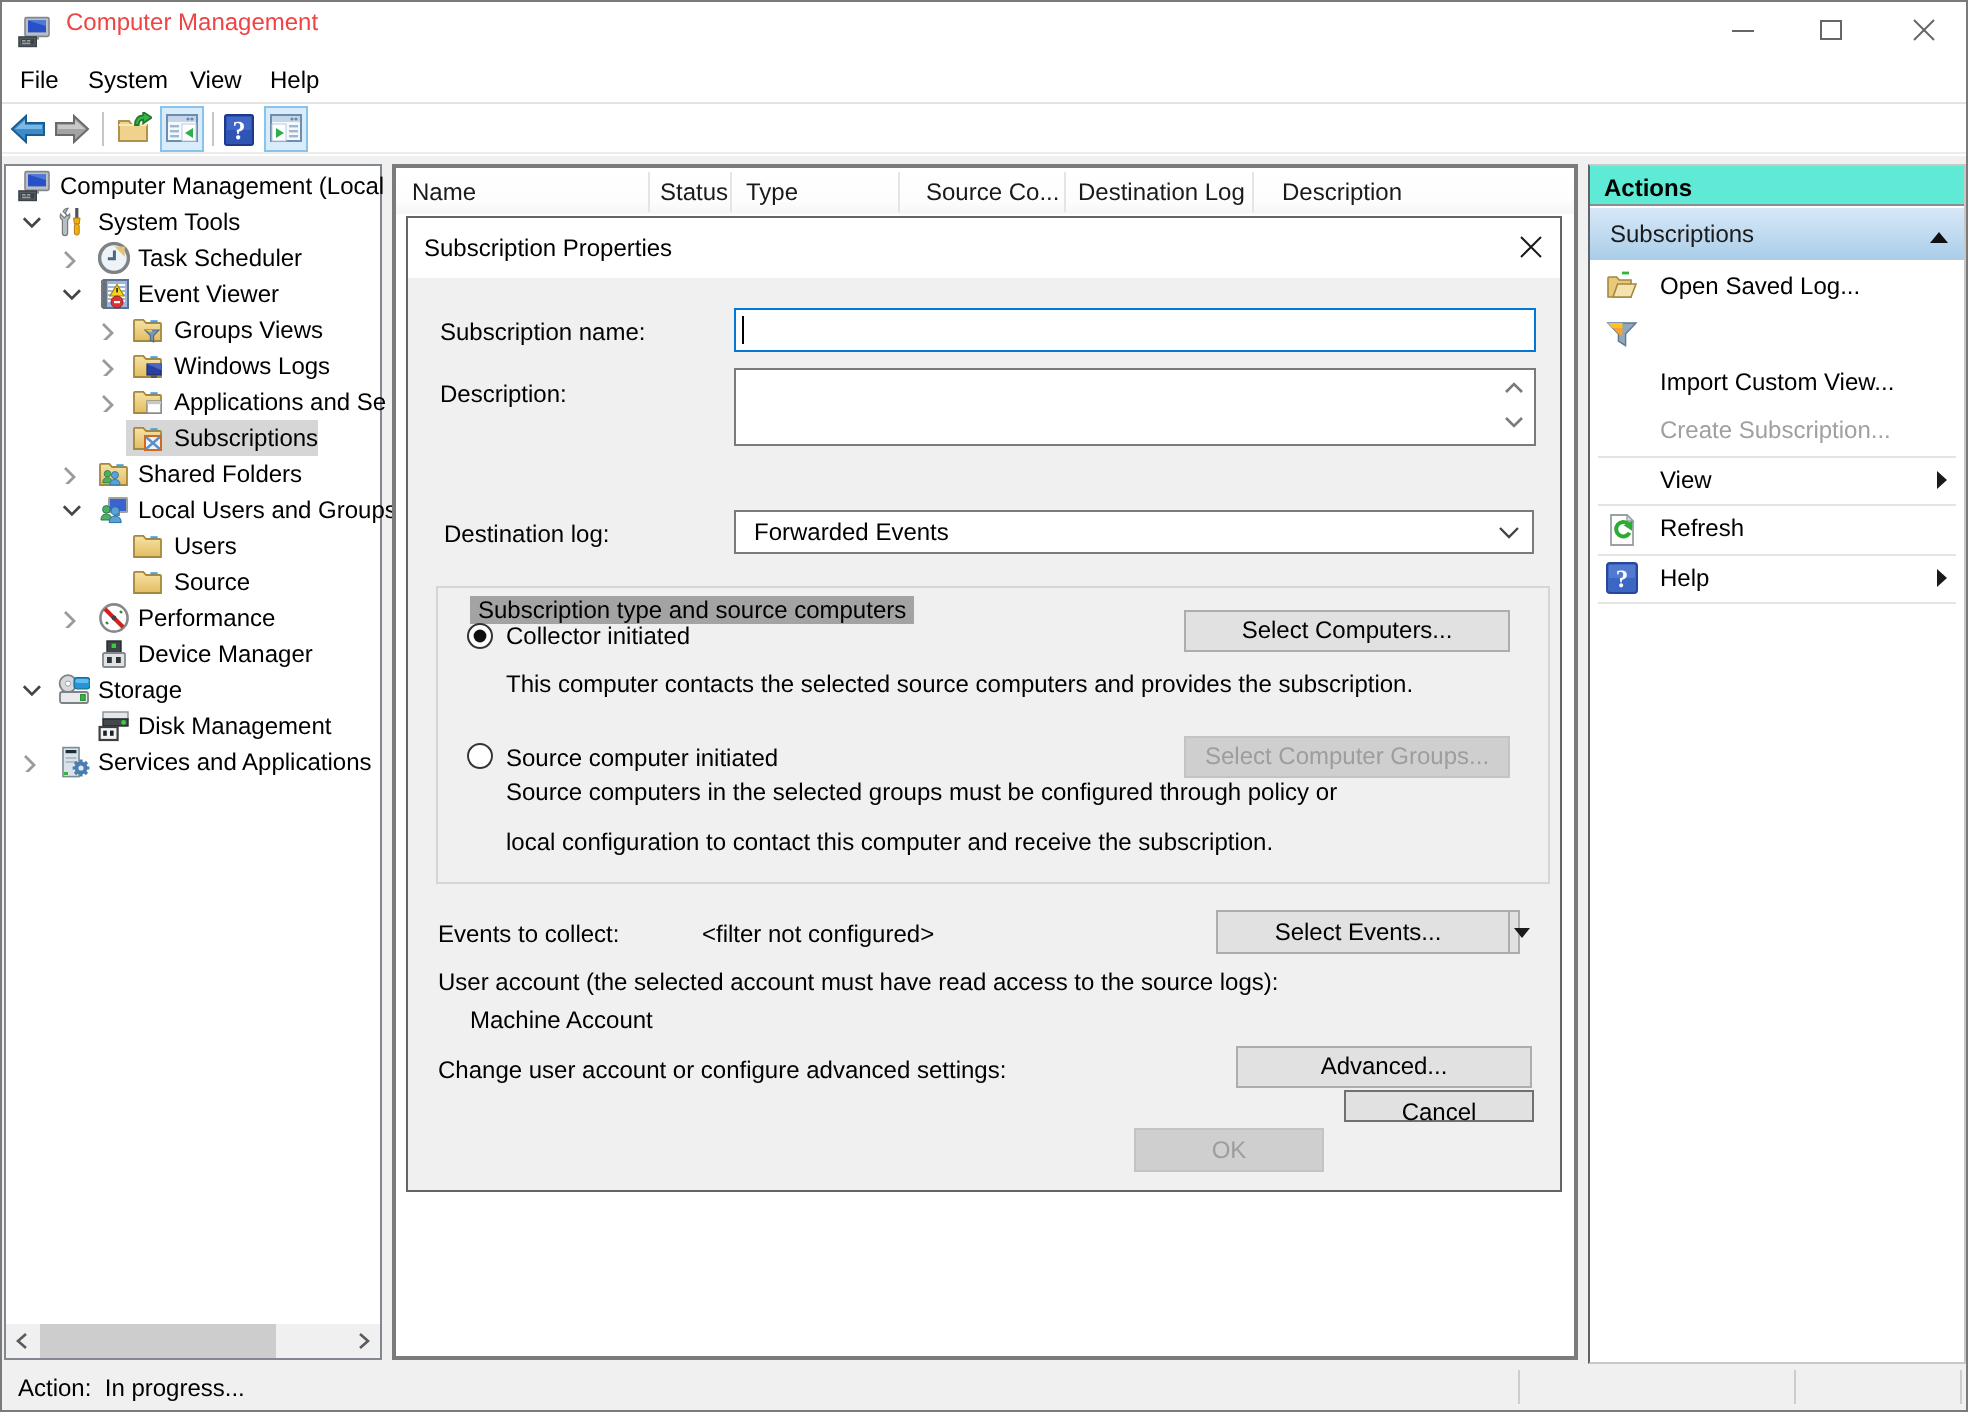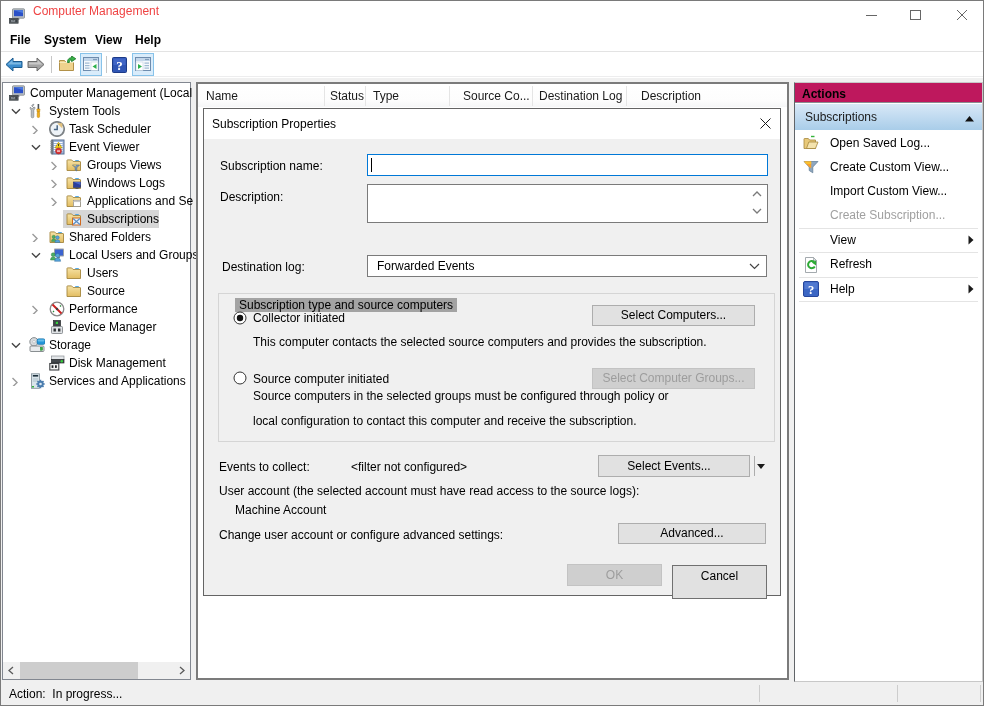--- a/index.html
+++ b/index.html
@@ -5,21 +5,21 @@
 * { margin:0; padding:0; box-sizing:border-box; }
 html,body { width:984px; height:706px; overflow:hidden; }
 body { font-family:"Liberation Sans",sans-serif; font-size:12px; color:#000; background:#fff; position:relative; }
 .abs { position:absolute; }
 #win { position:absolute; left:0; top:0; width:984px; height:706px; border:1px solid #7a7a7a; background:#fff; }
 
 #titlebar { position:absolute; left:1px; top:1px; width:982px; height:29px; background:#fff; }
 #titletxt { position:absolute; left:32px; top:3px; color:#ef4444; font-size:12px; }
 
 #menubar { position:absolute; left:1px; top:30px; width:982px; height:22px; background:#fff; border-bottom:1px solid #e3e3e3; }
-.menuitem { position:absolute; top:3px; font-size:12px; color:#000;font-weight:bold; }
+.menuitem { position:absolute; top:3px; font-size:12px; color:#000; }
 
 #toolbar { position:absolute; left:1px; top:52px; width:982px; height:25px; background:#fff; border-bottom:1px solid #ededee; }
 .tbsep { position:absolute; top:4px; width:1px; height:17px; background:#c6c6c6; }
 .tbsel { position:absolute; top:1px; width:22px; height:23px; background:#d9ecfb; border:1px solid #88c3ea; }
 
 #band { position:absolute; left:1px; top:78px; width:982px; height:604px; background:#f0f0f0; }
 
 #tree { position:absolute; left:2px; top:82px; width:189px; height:598px; background:#fff; border:1px solid #828790; }
 #center { position:absolute; left:196px; top:82px; width:593px; height:598px; background:#fff; border:2px solid #7b7b7b; }
 #actions { position:absolute; left:794px; top:82px; width:189px; height:600px; background:#fff; border:1px solid #c8c8c8; border-left:1px solid #606468; }
@@ -379,21 +379,21 @@
     <span class="hcol" style="left:341px">Destination Log</span>
     <span class="hcol" style="left:443px">Description</span>
     <span class="hsep" style="left:126px"></span>
     <span class="hsep" style="left:167px"></span>
     <span class="hsep" style="left:251px"></span>
     <span class="hsep" style="left:334px"></span>
     <span class="hsep" style="left:428px"></span>
   </div>
 </div>
 <div id="actions">
-  <div class="abs" style="left:0;top:0;width:187px;height:20px;background:#be185d;border-bottom:1px solid #8a8e93">
+  <div class="abs" style="left:0;top:0;width:187px;height:20px;background:#5eead4;border-bottom:1px solid #8a8e93">
     <span class="abs" style="left:7px;top:4px;font-weight:bold">Actions</span>
   </div>
   <div class="abs" style="left:0;top:21px;width:187px;height:26px;background:linear-gradient(#d8e8f7,#a9cde9)">
     <span class="abs" style="left:10px;top:6px;color:#1a1a1a">Subscriptions</span>
     <svg class="abs" style="left:170px;top:12px" width="9" height="6" viewBox="0 0 9 6">
         <path d="M0 5.5 L4.5 0 L9 5.5 Z" fill="#111"></path>
       </svg>
   </div>
   <div class="arow" style="top:48px">
     <svg class="aico" viewBox="0 0 16 16">
@@ -402,21 +402,20 @@
       <path d="M8 1.5 L11.5 1.5" stroke="#35b33c" stroke-width="1.4"></path>
     </svg>
     <span class="atxt">Open Saved Log...</span>
   </div>
   <div class="arow" style="top:72px">
     <svg class="aico" viewBox="0 0 16 16">
       <path d="M1 2.5 L15 2.5 L9.8 8 L9.8 13.8 L6.2 11.5 L6.2 8 Z" fill="#8fa7bf" stroke="#5d7892" stroke-width="0.7"></path>
       <path d="M1 2.5 L8.2 2.5 L8.2 9.2 L6.2 8 Z" fill="#f9a12a"></path>
       <path d="M1 2.5 L8.2 2.5 L8.2 5 L3.2 5 Z" fill="#fbc02d"></path>
     </svg>
-    <span class="atxt">Create Custom View...</span>
   </div>
   <div class="arow" style="top:96px">
       <span class="atxt">Import Custom View...</span>
     </div>
   <div class="arow" style="top:120px">
       <span class="atxt" style="color:#a0a0a0">Create Subscription...</span>
     </div>
   <span class="asep" style="top:145px"></span>
   <div class="arow" style="top:145px">
       <span class="atxt">View</span>
@@ -492,24 +491,24 @@
 
   <svg class="abs" style="left:29px;top:262px" width="14" height="14" viewBox="0 0 14 14">
     <circle cx="7" cy="7" r="6" fill="#fff" stroke="#333" stroke-width="1"></circle>
   </svg>
   <span class="lbl" style="left:49px;top:263px">Source computer initiated</span>
   <span class="btn dis" style="left:388px;top:259px;width:163px;height:21px;line-height:19px">Select Computer Groups...</span>
   <span class="lbl" style="left:49px;top:280px">Source computers in the selected groups must be configured through policy or</span>
   <span class="lbl" style="left:49px;top:305px">local configuration to contact this computer and receive the subscription.</span>
   <span class="lbl" style="left:15px;top:351px">Events to collect:</span>
   <span class="lbl" style="left:147px;top:351px">&lt;filter not configured&gt;</span>
-  <span class="btn" style="left:394px;top:346px;width:152px;height:22px;line-height:20px">Select Events...&nbsp;&nbsp;&nbsp;</span>
+  <span class="btn" style="left:404px;top:346px;width:152px;height:22px;line-height:20px">Select Events...&nbsp;&nbsp;&nbsp;</span>
   <span class="abs" style="left:550px;top:347px;width:1px;height:20px;background:#adadad"></span>
   <svg class="abs" style="left:553px;top:355px" width="8" height="5" viewBox="0 0 8 5">
       <path d="M0 0 L8 0 L4 5 Z" fill="#1a1a1a"></path>
     </svg>
   <span class="lbl" style="left:15px;top:375px">User account (the selected account must have read access to the source logs):</span>
   <span class="lbl" style="left:31px;top:394px">Machine Account</span>
   <span class="lbl" style="left:15px;top:419px">Change user account or configure advanced settings:</span>
   <span class="btn" style="left:414px;top:414px;width:148px;height:21px;line-height:19px">Advanced...</span>
   <span class="btn dis" style="left:363px;top:455px;width:95px;height:22px;line-height:20px">OK</span>
-  <span class="btn" style="left:468px;top:456px;width:95px;height:34px;line-height:20px;border-color:#707070">Cancel</span>
+  <span class="btn" style="left:468px;top:436px;width:95px;height:16px;line-height:20px;border-color:#707070">Cancel</span>
 </div>
 
 </body></html>

